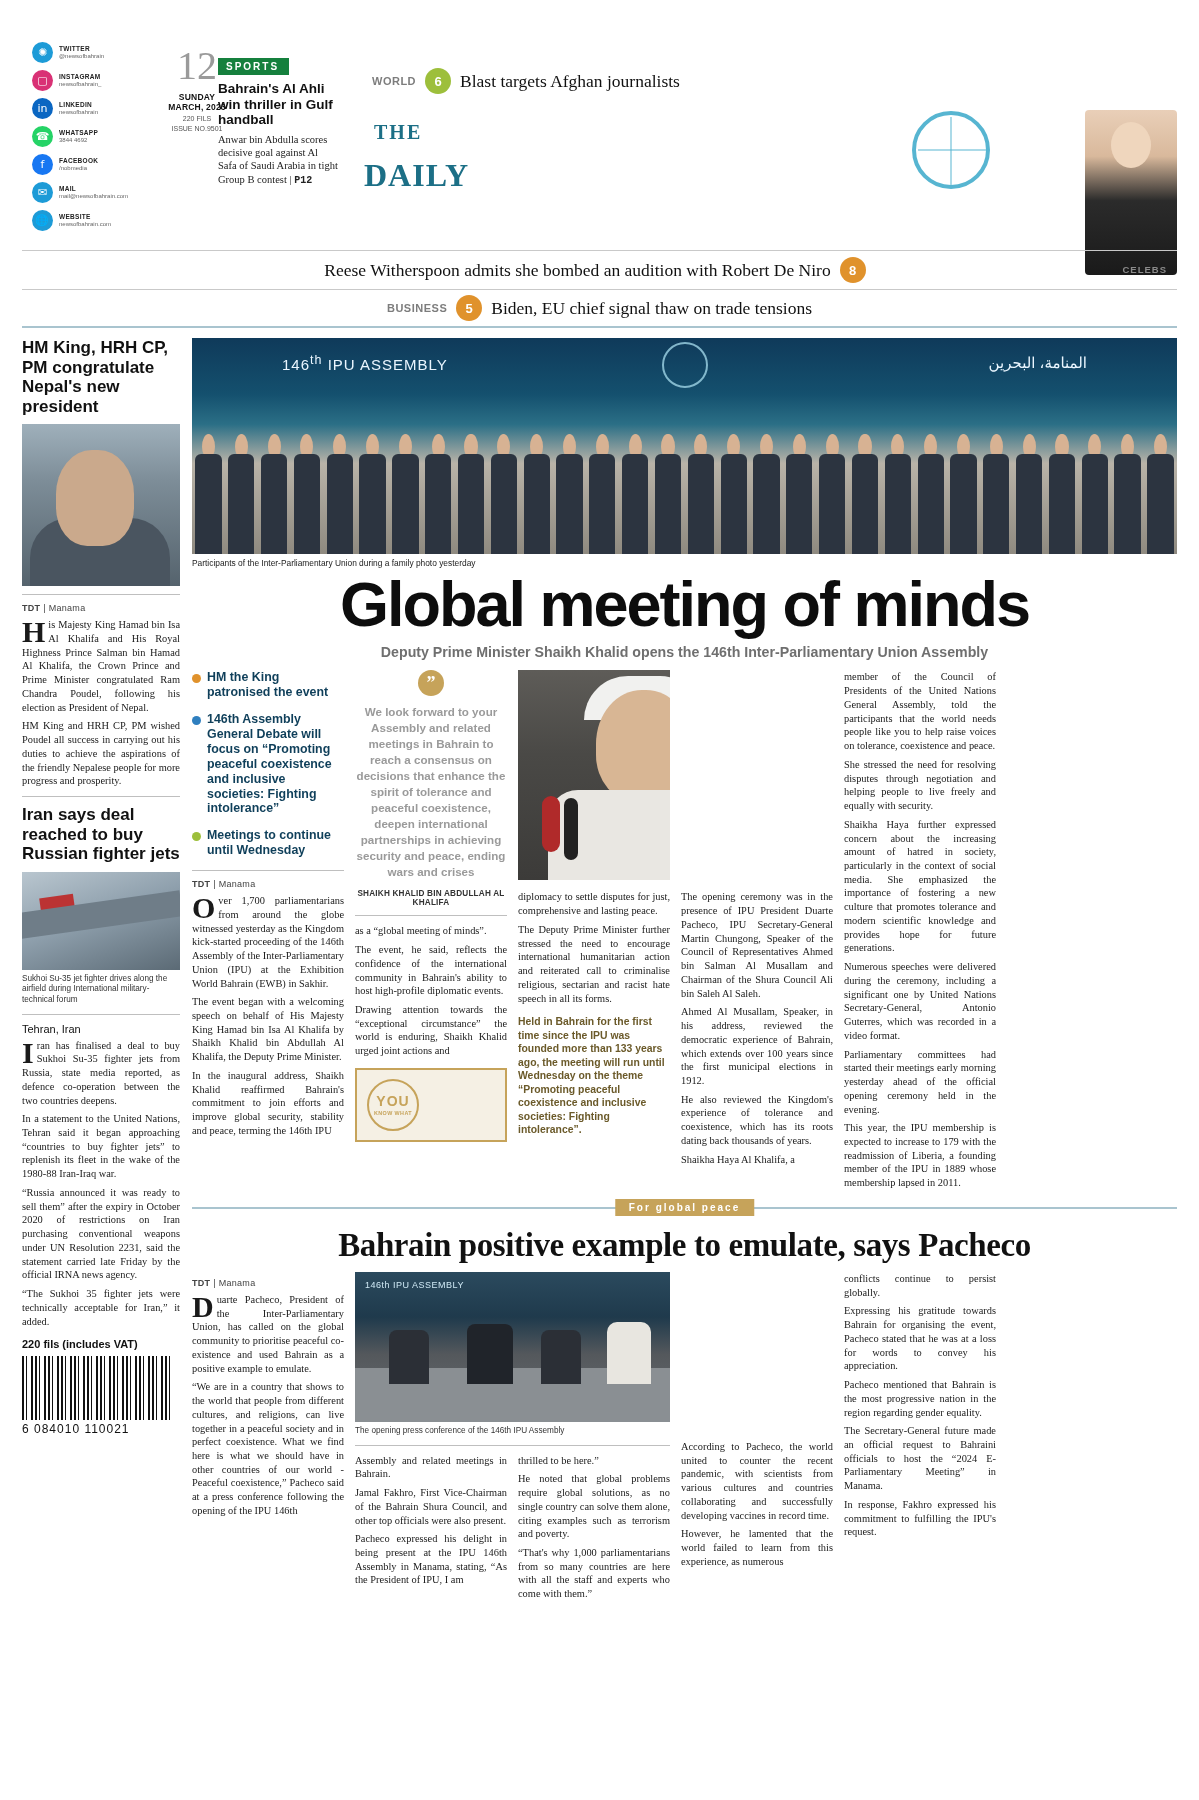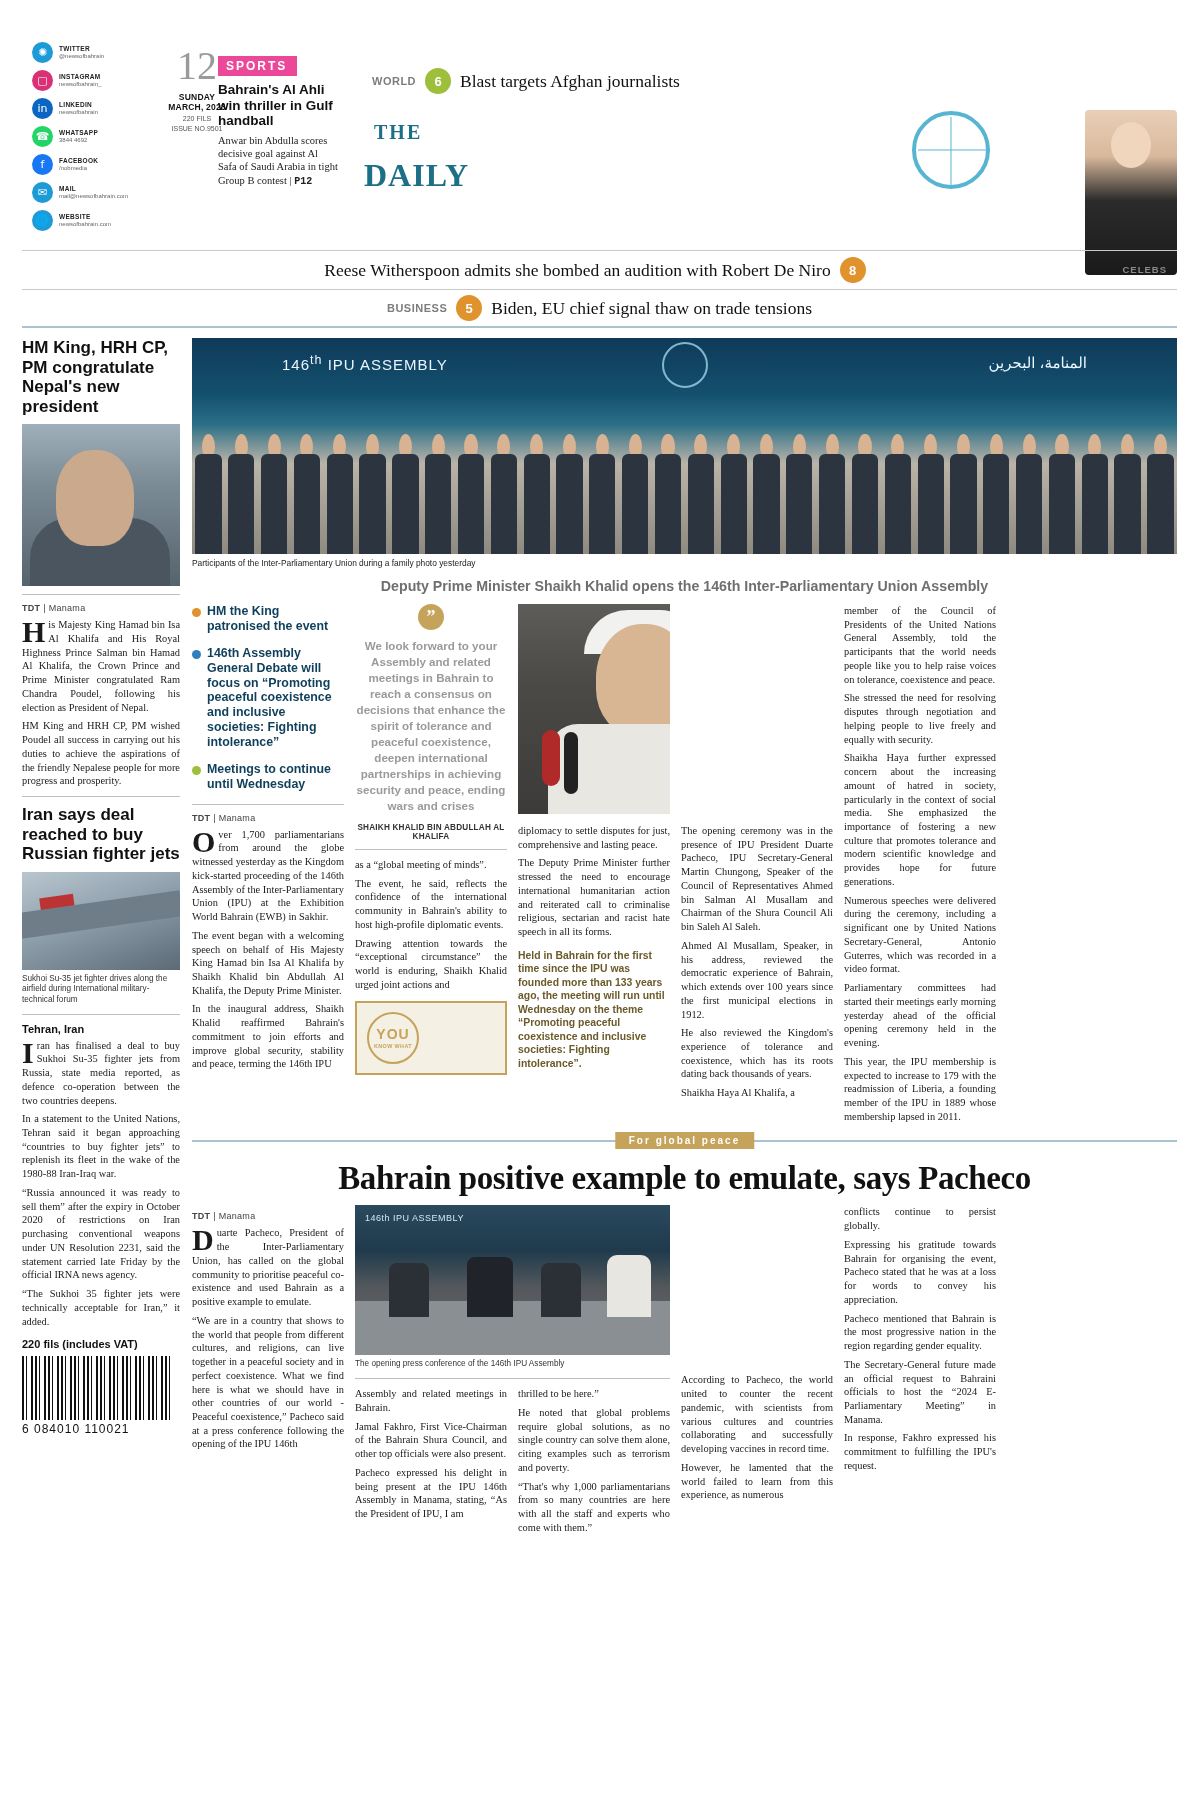--- a/index.html
+++ b/index.html
@@ -35,22 +35,22 @@
   .social-handle { font-family:"Liberation Sans", sans-serif; font-size:6px; color:#666; }
 
   .issue { position:absolute; left:140px; top:48px; width:70px; text-align:center; }
   .issue-num { font-size:40px; color:#9a9a9a; font-family:"Liberation Serif", serif; line-height:.9; }
   .issue-day { font-family:"Liberation Sans", sans-serif; font-size:8.5px; font-weight:700; margin-top:8px; letter-spacing:.2px; }
   .issue-date { font-family:"Liberation Sans", sans-serif; font-size:8.5px; font-weight:700; letter-spacing:.2px; }
   .issue-meta { font-family:"Liberation Sans", sans-serif; font-size:7px; color:#555; margin-top:3px; }
 
   .sports-box { position:absolute; left:196px; top:56px; width:120px; }
   .sports-tag {
-    display:inline-block; background:#ec4899; color:#fff;
-    font-family:"Liberation Sans", sans-serif; font-size:12px; font-weight:700;
+    display:inline-block; background:#15803d; color:#fff;
+    font-family:"Liberation Sans", sans-serif; font-size:10px; font-weight:700;
     letter-spacing:2px; padding:3px 10px 3px 8px;
   }
   .sports-head { font-family:"Liberation Sans", sans-serif; font-weight:700; font-size:13.5px; line-height:1.15; margin-top:6px; color:#111; }
   .sports-body { font-family:"Liberation Serif", serif; font-size:10.5px; line-height:1.28; margin-top:5px; color:#222; }
   .sports-body b { font-family:Liberation Mono, monospace; font-size:10px; }
 
   .world-flag { position:absolute; left:350px; top:68px; display:flex; align-items:center; }
   .flag-label { font-family:"Liberation Sans", sans-serif; font-size:11px; font-weight:700; color:#7d7d7d; letter-spacing:.5px; }
   .circle-num {
     width:26px; height:26px; border-radius:50%; margin:0 9px;
@@ -141,21 +141,21 @@
     position:relative; overflow:hidden;
   }
   .photo-jet:after{
     content:""; position:absolute; left:-10px; top:30px; width:170px; height:26px;
     background:#6f7d88; transform:rotate(-8deg);
   }
   .photo-jet .red{
     position:absolute; left:18px; top:24px; width:34px; height:14px; background:#b33; transform:rotate(-8deg);
   }
   .caption { font-family:"Liberation Sans", sans-serif; font-size:8.2px; line-height:1.3; color:#333; margin-top:4px; }
-  .place-line { font-family:"Liberation Sans", sans-serif; font-weight:700; font-size:11px; margin:4px 0 4px; }
+  .place-line { font-family:"Liberation Sans", sans-serif; font-weight:400; font-size:11px; margin:4px 0 4px; }
   .price { font-family:"Liberation Sans", sans-serif; font-weight:700; font-size:11px; margin:10px 0 6px; }
 
   .barcode { margin-top:6px; height:64px; width:150px;
     background:repeating-linear-gradient(90deg,#111 0 2px,#fff 2px 4px,#111 4px 5px,#fff 5px 9px,#111 9px 11px,#fff 11px 13px);
   }
   .barcode-num { font-family:"Liberation Sans", sans-serif; font-size:12px; letter-spacing:1px; margin-top:2px; }
 
   
   .hero-photo {
     width:100%; height:216px; position:relative; overflow:hidden;
@@ -438,20 +438,21 @@
             <i></i>
             <i></i>
             <i></i>
             <i></i>
             <i></i>
             <i></i>
         </div>
       </div>
       <div class="hero-cap">Participants of the Inter-Parliamentary Union during a family photo yesterday</div>
 
+      <h1 class="mega-head">Global meeting of minds</h1>
       <div class="mega-sub">Deputy Prime Minister Shaikh Khalid opens the 146th Inter-Parliamentary Union Assembly</div>
 
       <div class="main-cols">
 
         <div class="mc mc-1">
           <div class="bullet-item">
             <div class="bdot" style="background:#e0922c"></div>
             <div class="bullet-text">HM the King patronised the event</div>
           </div>
           <div class="bullet-item">

